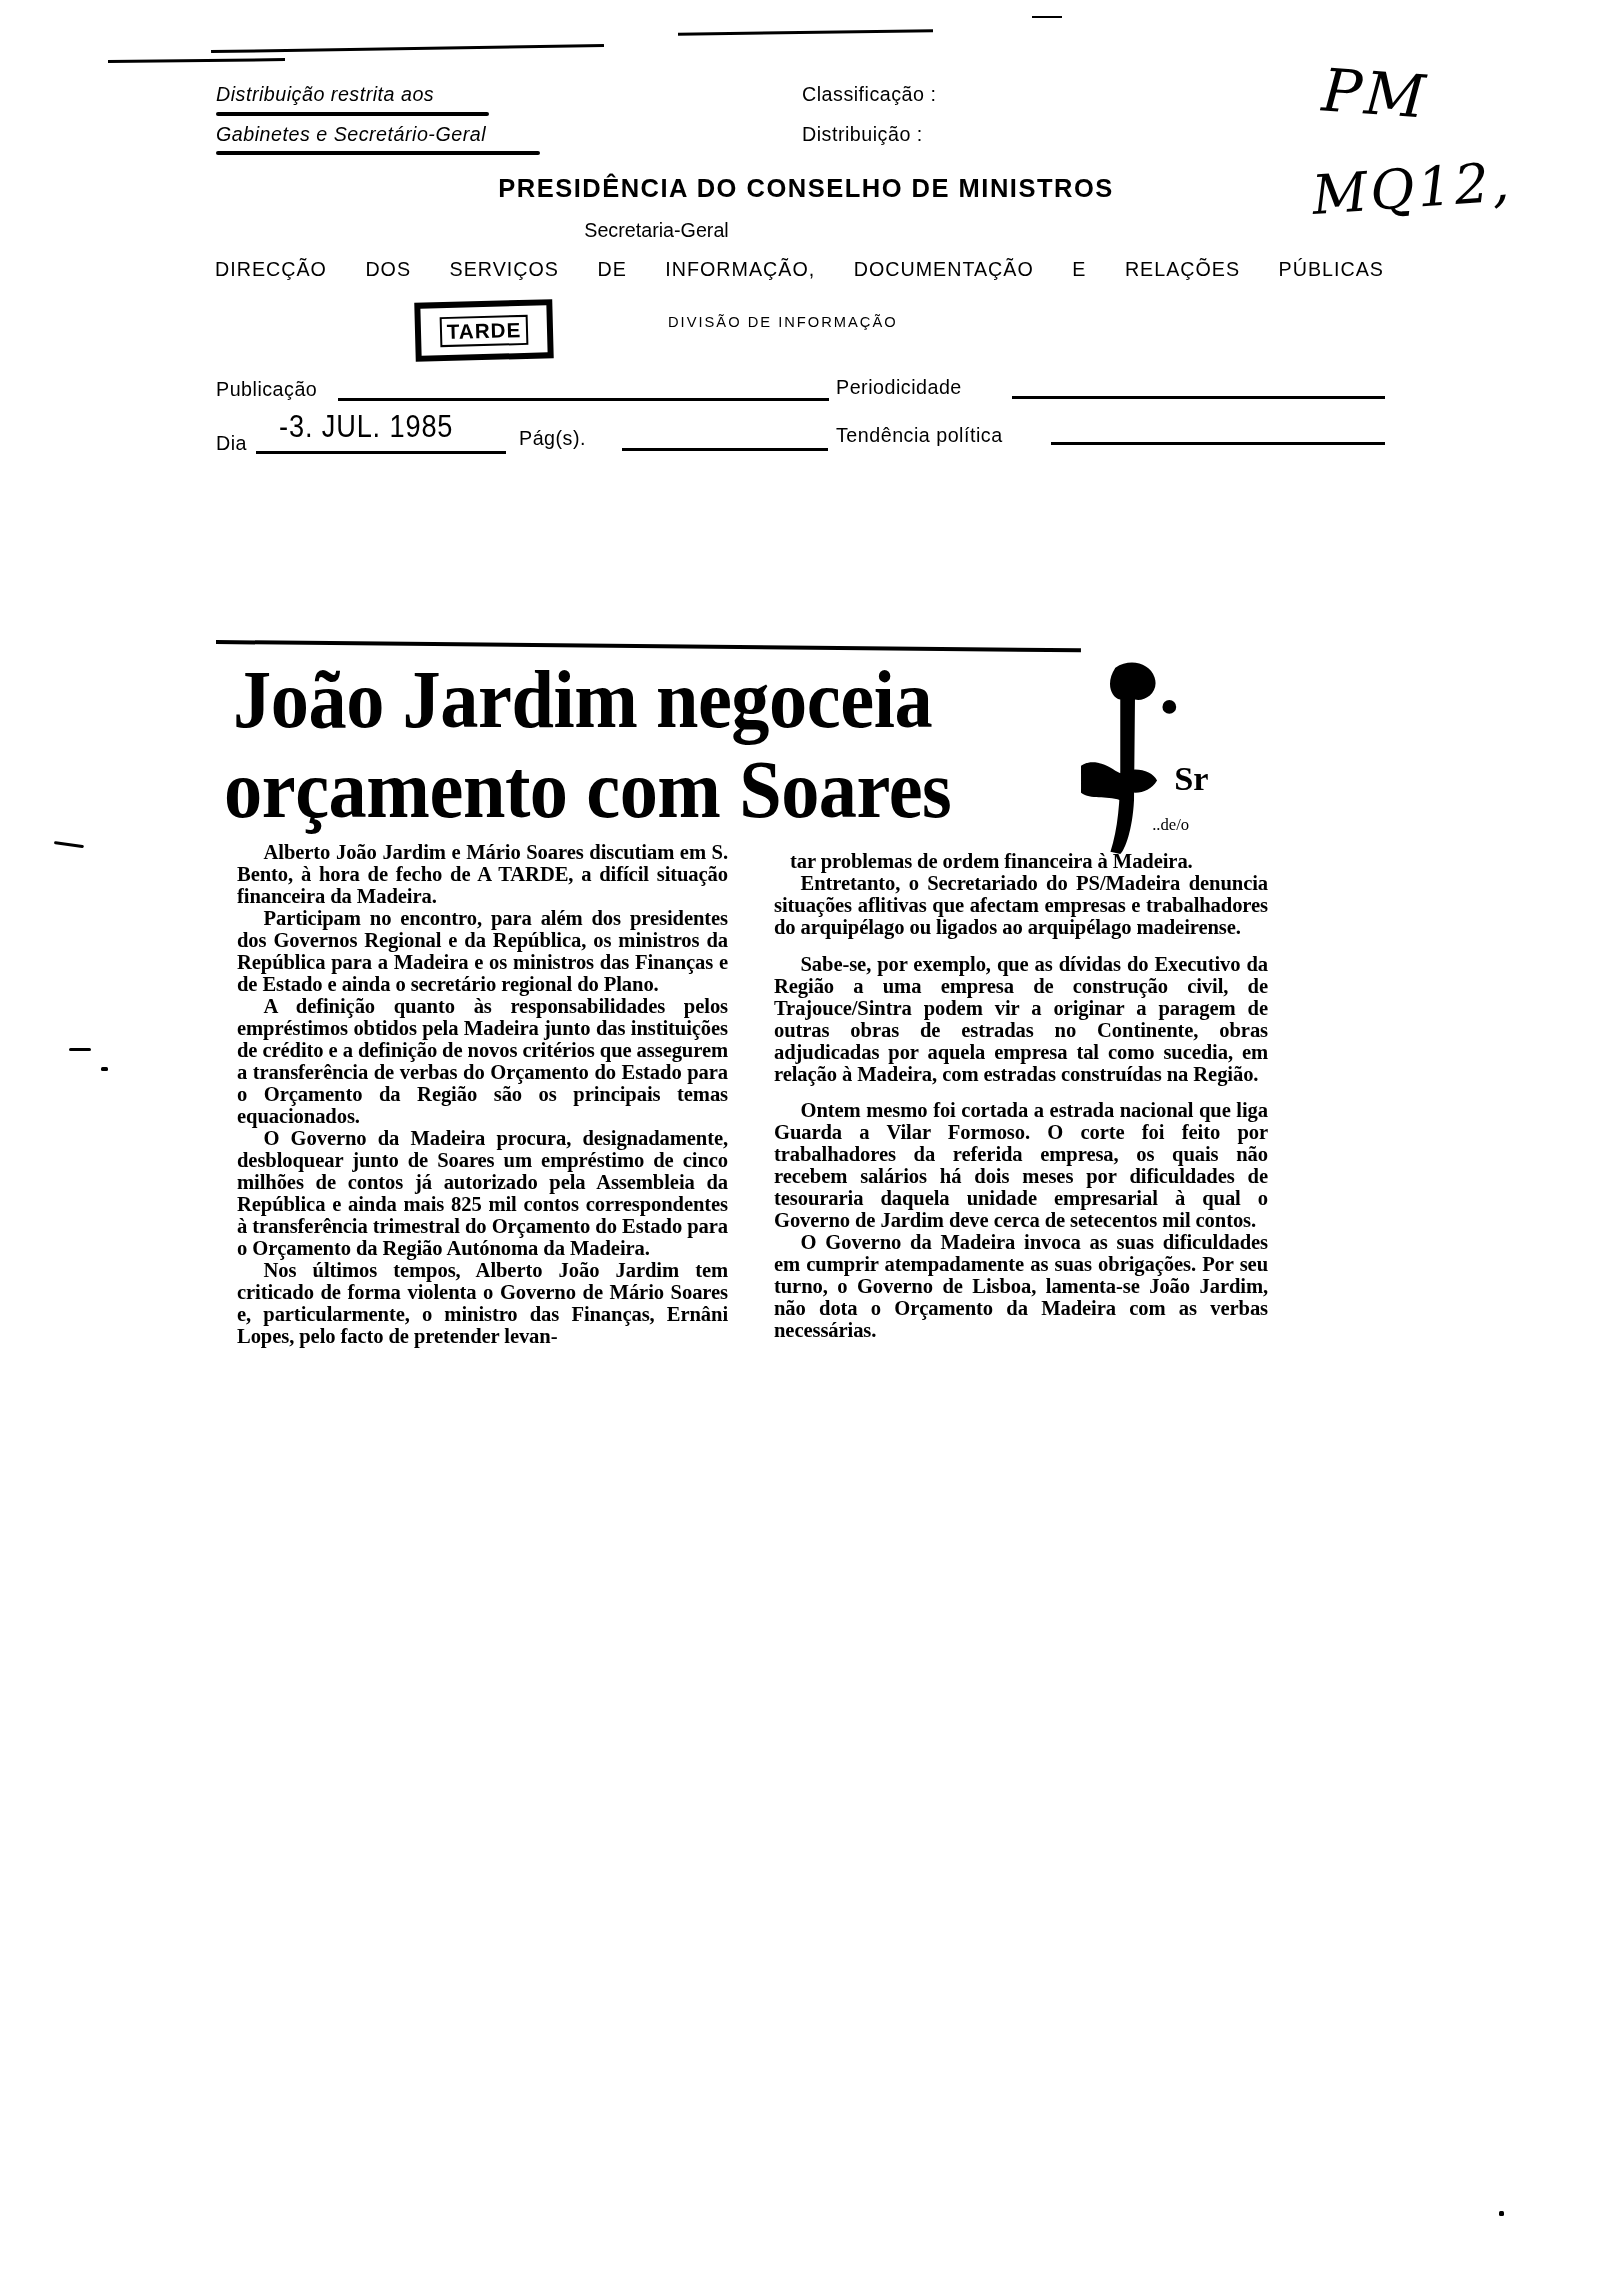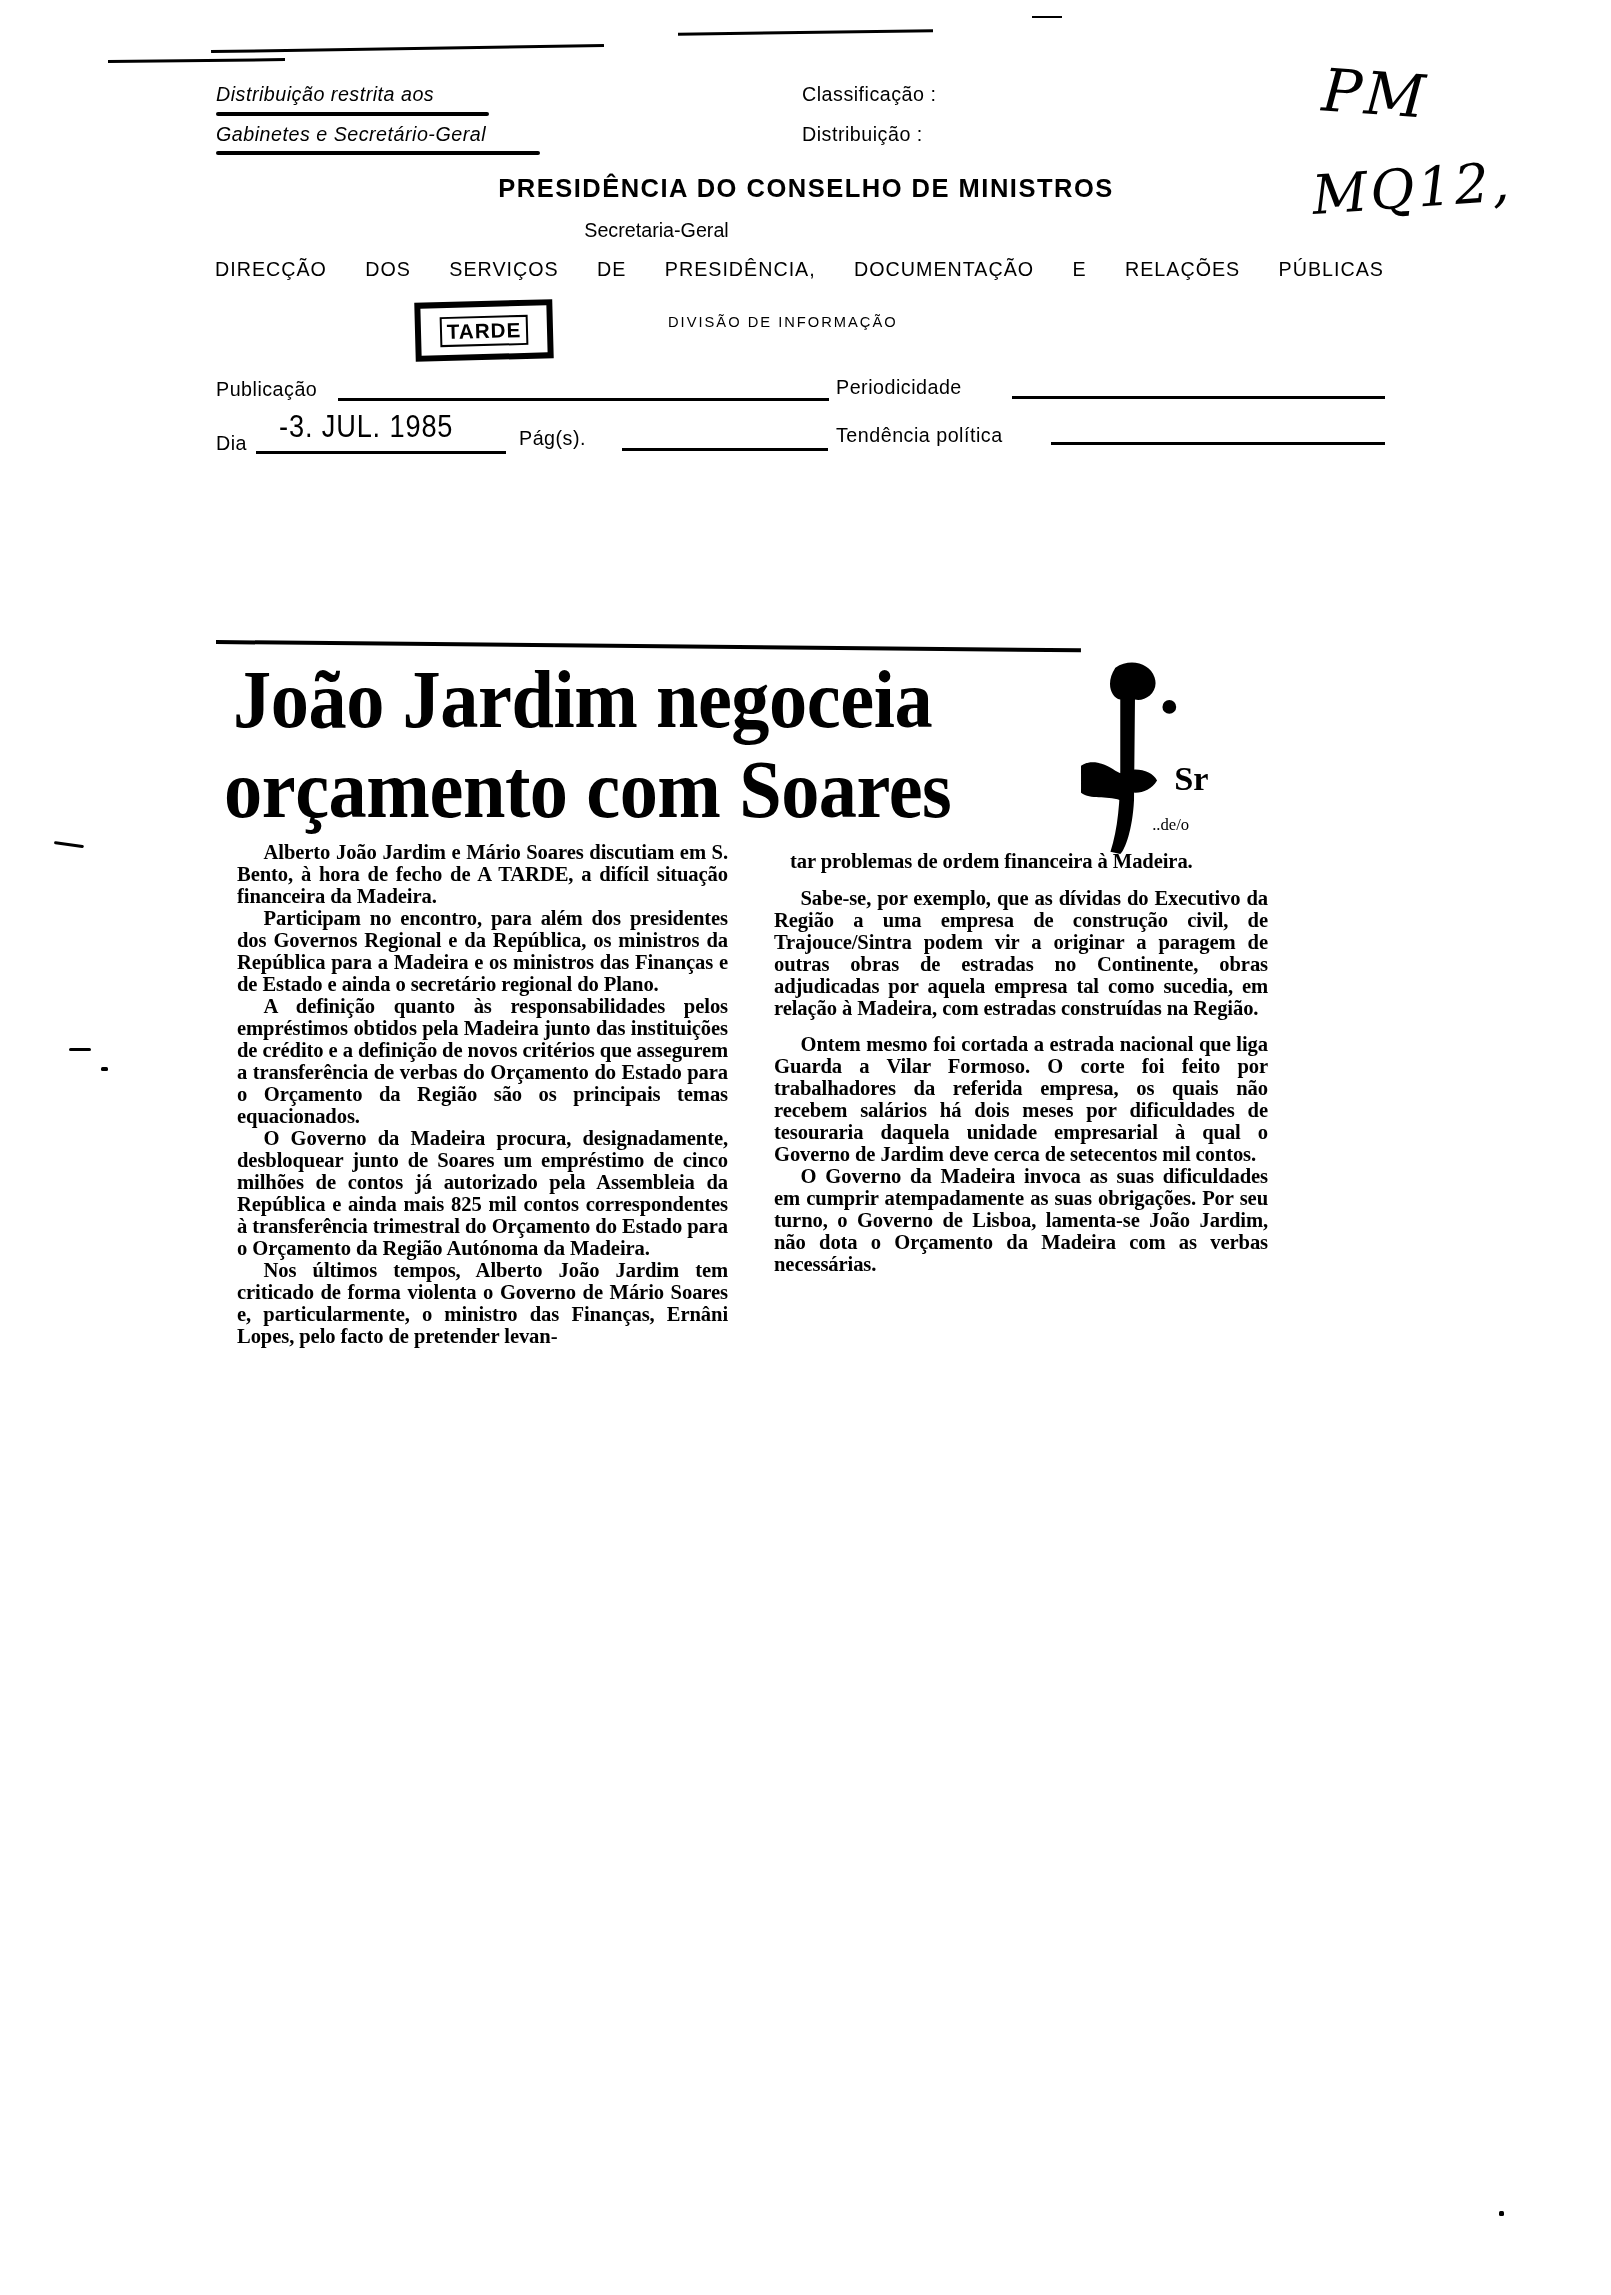--- a/index.html
+++ b/index.html
@@ -93,21 +93,21 @@
 <div class="abs handwritten hw-2">MQ12,</div>
 
 <div class="abs presidencia">PRESIDÊNCIA DO CONSELHO DE MINISTROS</div>
 <div class="abs secretaria">Secretaria-Geral</div>
 
 <div class="abs direccao">
   <span>DIRECÇÃO</span>
   <span>DOS</span>
   <span>SERVIÇOS</span>
   <span>DE</span>
-  <span>PRESIDÊNCIA,</span>
+  <span>INFORMAÇÃO,</span>
   <span>DOCUMENTAÇÃO</span>
   <span>E</span>
   <span>RELAÇÕES</span>
   <span>PÚBLICAS</span>
 </div>
 
 <div class="abs stamp">
   <span class="stamp-label">TARDE</span>
 </div>
 <div class="abs divisao">DIVISÃO DE INFORMAÇÃO</div>
@@ -140,20 +140,21 @@
 <div class="col col-left">
   <p>Alberto João Jardim e Mário Soares discutiam em S. Bento, à hora de fecho de A TARDE, a difícil situação financeira da Madeira.</p>
   <p>Participam no encontro, para além dos presidentes dos Governos Regional e da República, os ministros da República para a Madeira e os ministros das Finanças e de Estado e ainda o secretário regional do Plano.</p>
   <p>A definição quanto às responsabilidades pelos empréstimos obtidos pela Madeira junto das instituições de crédito e a definição de novos critérios que assegurem a transferência de verbas do Orçamento do Estado para o Orçamento da Região são os principais temas equacionados.</p>
   <p>O Governo da Madeira procura, designadamente, desbloquear junto de Soares um empréstimo de cinco milhões de contos já autorizado pela Assembleia da República e ainda mais 825 mil contos correspondentes à transferência trimestral do Orçamento do Estado para o Orçamento da Região Autónoma da Madeira.</p>
   <p>Nos últimos tempos, Alberto João Jardim tem criticado de forma violenta o Governo de Mário Soares e, particularmente, o ministro das Finanças, Ernâni Lopes, pelo facto de pretender levan-</p>
 </div>
 
 <div class="col col-right">
   <p class="nogap-first">tar problemas de ordem financeira à Madeira.</p>
+  <p>Entretanto, o Secretariado do PS/Madeira denuncia situações aflitivas que afectam empresas e trabalhadores do arquipélago ou ligados ao arquipélago madeirense.</p>
   <p class="gap">Sabe-se, por exemplo, que as dívidas do Executivo da Região a uma empresa de construção civil, de Trajouce/Sintra podem vir a originar a paragem de outras obras de estradas no Continente, obras adjudicadas por aquela empresa tal como sucedia, em relação à Madeira, com estradas construídas na Região.</p>
   <p class="gap">Ontem mesmo foi cortada a estrada nacional que liga Guarda a Vilar Formoso. O corte foi feito por trabalhadores da referida empresa, os quais não recebem salários há dois meses por dificuldades de tesouraria daquela unidade empresarial à qual o Governo de Jardim deve cerca de setecentos mil contos.</p>
   <p>O Governo da Madeira invoca as suas dificuldades em cumprir atempadamente as suas obrigações. Por seu turno, o Governo de Lisboa, lamenta-se João Jardim, não dota o Orçamento da Madeira com as verbas necessárias.</p>
 </div>
 
 <div class="margin-mark" style="left:54px;top:843px;width:29.5px;transform:rotate(8deg);"></div>
 <div class="margin-mark" style="left:101px;top:1067px;width:6.9px;height:3.9px;"></div>
 <div class="margin-mark" style="left:69px;top:1048px;width:22px;"></div>
 <div class="margin-mark" style="left:1499px;top:2211px;width:4.9px;height:4.9px;"></div>
 

